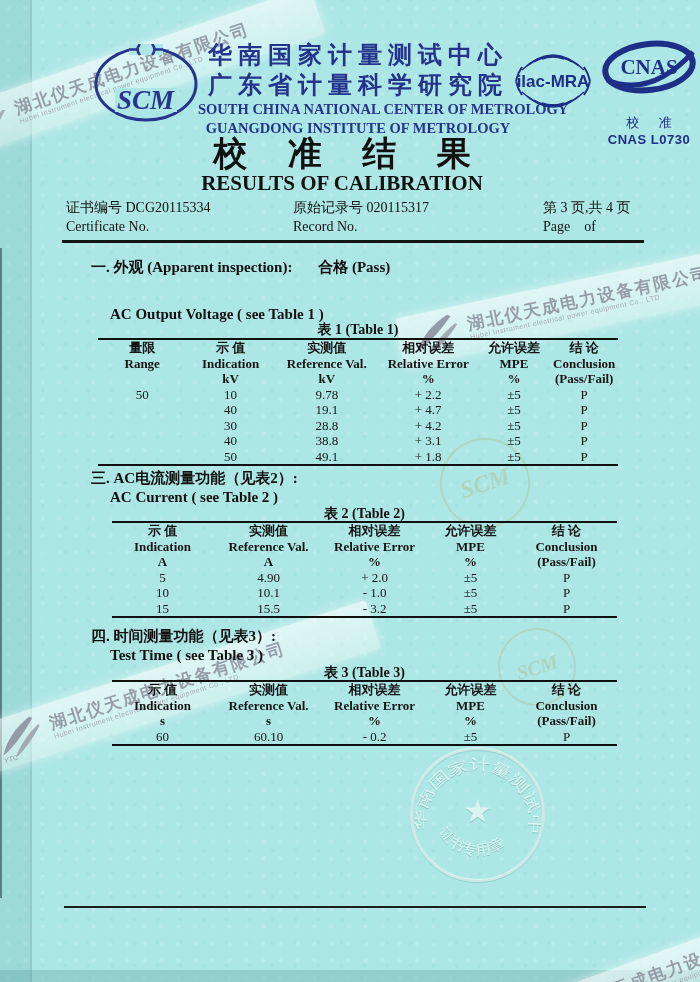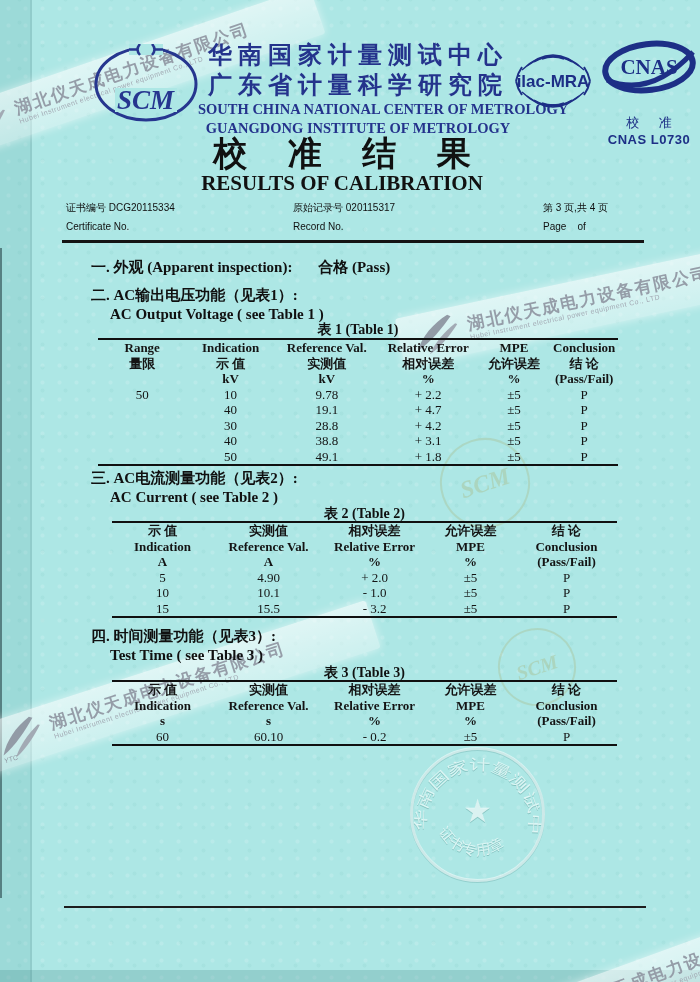--- a/index.html
+++ b/index.html
@@ -49,21 +49,21 @@
   .cnas-caption-cn{font-size:13px;letter-spacing:8px;margin-top:12px;padding-left:8px;}
   .cnas-caption-code{font-size:13px;font-weight:bold;letter-spacing:0.5px;}
 
   
   .title-cn{position:absolute;left:0;top:131px;width:700px;text-align:center;
     font-family:"Liberation Serif",serif;font-size:34px;font-weight:600;letter-spacing:16px;color:#111;}
   .title-en{position:absolute;left:0;top:171px;width:684px;text-align:center;
     font-family:"Liberation Serif",serif;font-size:21px;font-weight:600;color:#111;}
 
   
-  .meta{position:absolute;top:198px;font-size:10px;line-height:19px;font-family:Liberation Sans, sans-serif;color:#101010;}
+  .meta{position:absolute;top:198px;font-size:14px;line-height:19px;font-family:Liberation Serif, serif;color:#101010;}
   .meta-cert{left:66px;}
   .meta-record{left:293px;}
   .meta-page{left:543px;}
   .pre{white-space:pre;}
 
   .rule1{position:absolute;left:62px;top:240px;width:582px;height:3px;background:#141414;}
   .rule2{position:absolute;left:64px;top:906px;width:582px;height:2px;background:#1d1d1d;}
 
   
   .sec{position:absolute;font-family:"Liberation Serif",serif;font-weight:bold;font-size:15px;color:#101010;white-space:nowrap;}
@@ -209,40 +209,39 @@
     <div class="pre">Page    of</div>
   </div>
 
   <div class="rule1"></div>
 
   <div class="sec s1">
     <span>一. 外观 (Apparent inspection):</span>
     <span class="result">合格 (Pass)</span>
   </div>
 
-  <div class="sec s2a">二. AC输出电压功能（见表1）:</div>
   <div class="sec s2b">AC Output Voltage ( see Table 1 )</div>
   <div class="tbl-caption cap1">表 1 (Table 1)</div>
   <table class="cal-table t6 tpos1">
     <thead>
+        <tr>
+          <td>量限</td>
+          <td>示 值</td>
+          <td>实测值</td>
+          <td>相对误差</td>
+          <td>允许误差</td>
+          <td>结 论</td>
+        </tr>
         <tr>
           <td>Range</td>
           <td>Indication</td>
           <td>Reference Val.</td>
           <td>Relative Error</td>
           <td>MPE</td>
           <td>Conclusion</td>
-        </tr>
-        <tr>
-          <td>量限</td>
-          <td>示 值</td>
-          <td>实测值</td>
-          <td>相对误差</td>
-          <td>允许误差</td>
-          <td>结 论</td>
         </tr>
         <tr>
           <td></td>
           <td>kV</td>
           <td>kV</td>
           <td>%</td>
           <td>%</td>
           <td>(Pass/Fail)</td>
         </tr>
       </thead>

